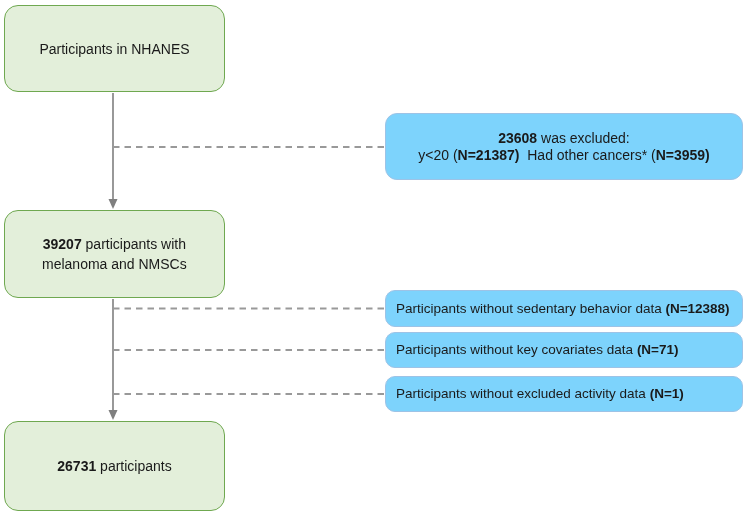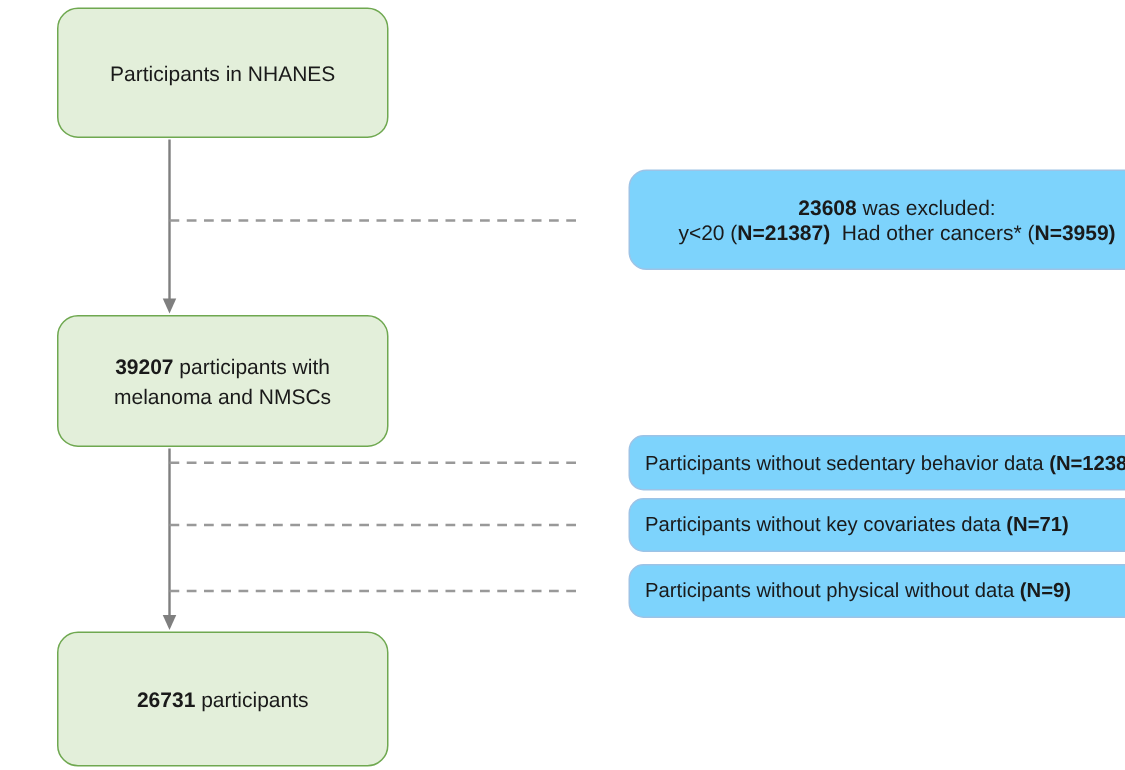--- a/index.html
+++ b/index.html
@@ -22,21 +22,20 @@
     top: 0;
     width: 750px;
     height: 513px;
   }
   .box {
     position: absolute;
     box-sizing: border-box;
     display: flex;
     align-items: center;
     justify-content: center;
-    margin-left: 34px;
   }
   .box.green {
     background: #e3efda;
     border: 1.5px solid #6fa850;
     border-radius: 14px;
     font-size: 14px;
     line-height: 20px;
   }
   .box.blue {
     background: #7dd3fc;
@@ -91,20 +90,20 @@
 
   <div class="box blue box-small box-sedentary">
     <span class="pre"><span>Participants without sedentary behavior data </span><b>(N=12388)</b></span>
   </div>
 
   <div class="box blue box-small box-covariates">
     <span class="pre"><span>Participants without key covariates data </span><b>(N=71)</b></span>
   </div>
 
   <div class="box blue box-small box-physical">
-    <span class="pre"><span>Participants without physical without data </span><b>(N=9)</b></span>
+    <span class="pre"><span>Participants without excluded activity data </span><b>(N=1)</b></span>
   </div>
 
   <div class="box green box-final">
     <span class="pre"><b>26731</b><span> participants</span></span>
   </div>
 
 </div>
 
 </body></html>

